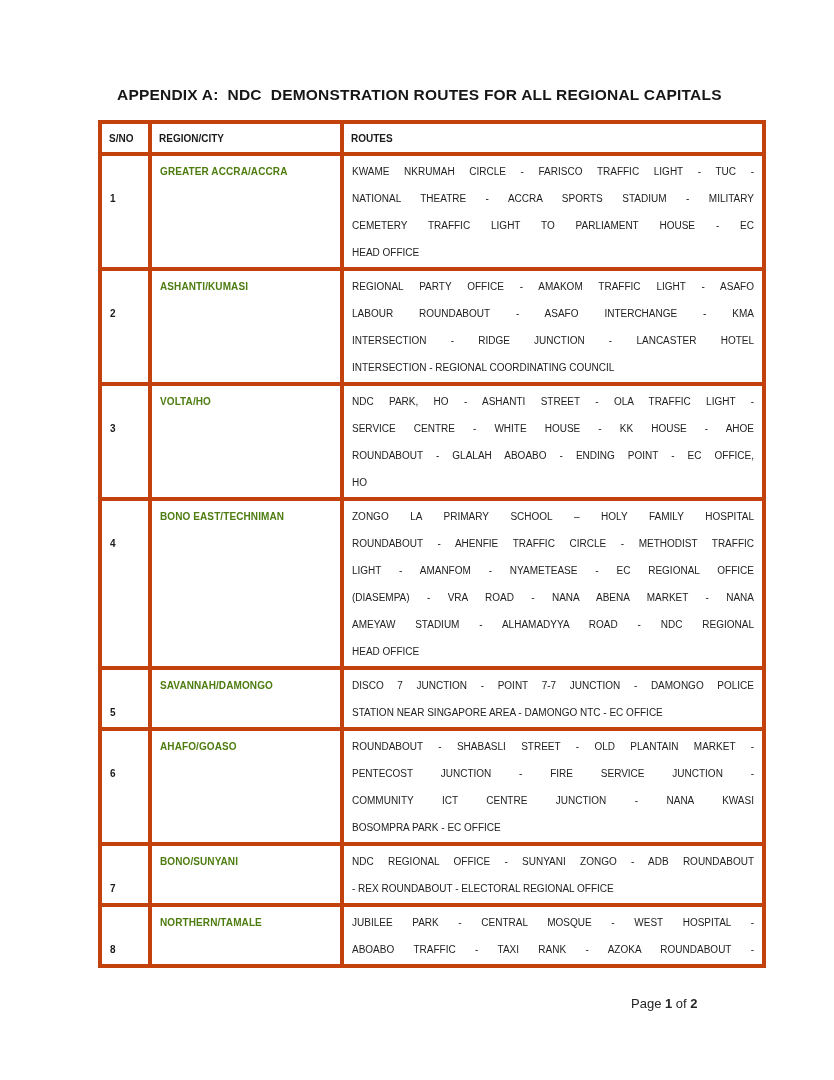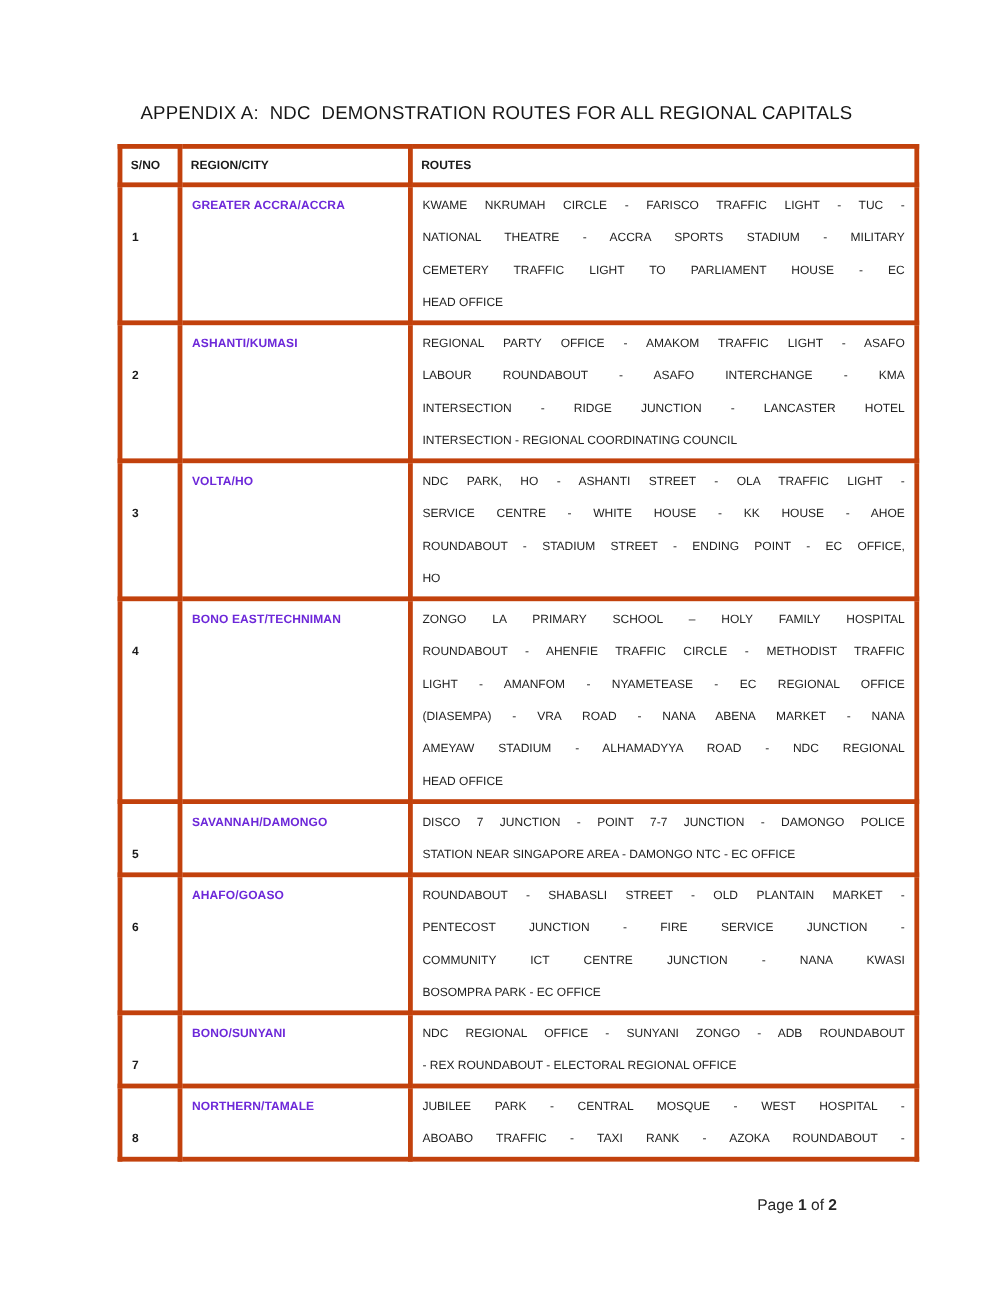--- a/index.html
+++ b/index.html
@@ -9,21 +9,21 @@
     font-family: "Liberation Sans", sans-serif;
     color: #1f1f1f;
     position: relative;
     overflow: hidden;
   }
   .title {
     position: absolute;
     left: 117px; top: 86px;
     margin: 0;
     font-size: 15.5px;
-    font-weight: 400;
+    font-weight: 700;
     letter-spacing: 0.2px;
     white-space: pre;
     color: #161616;
     text-align: center;
   }
   table.routes-table {
     position: absolute;
     left: 98px; top: 120px;
     width: 664px;
     border-collapse: collapse;
@@ -48,21 +48,21 @@
     color: #1a1a1a;
   }
   .routes-table td { padding: 2px 8px 1px; line-height: 27px; }
   td.sno-cell {
     font-weight: 700;
     padding-top: 29px;
     color: #1a1a1a;
   }
   td.region-cell {
     font-weight: 700;
-    color: #6d28d9;
+    color: #4d7c0f;
     letter-spacing: 0.1px;
   }
   td.routes-cell { color: #222222; }
   .rline { line-height: 27px; }
   .rline.just { text-align: justify; text-align-last: justify; }
   .footer {
     position: absolute;
     left: 631px; top: 996px;
     font-size: 13px;
     color: #262626;
@@ -109,21 +109,21 @@
             <div class="rline just" style="">INTERSECTION - RIDGE JUNCTION - LANCASTER HOTEL</div>
             <div class="rline">INTERSECTION - REGIONAL COORDINATING COUNCIL</div>
           </td>
         </tr>
         <tr>
           <td class="sno-cell">3</td>
           <td class="region-cell">VOLTA/HO</td>
           <td class="routes-cell">
             <div class="rline just" style="">NDC PARK, HO - ASHANTI STREET - OLA TRAFFIC LIGHT -</div>
             <div class="rline just" style="">SERVICE CENTRE - WHITE HOUSE - KK HOUSE - AHOE</div>
-            <div class="rline just" style="">ROUNDABOUT - STADIUM STREET - ENDING POINT - EC OFFICE,</div>
+            <div class="rline just" style="">ROUNDABOUT - GLALAH ABOABO - ENDING POINT - EC OFFICE,</div>
             <div class="rline">HO</div>
           </td>
         </tr>
         <tr>
           <td class="sno-cell">4</td>
           <td class="region-cell">BONO EAST/TECHNIMAN</td>
           <td class="routes-cell">
             <div class="rline just" style="">ZONGO LA PRIMARY SCHOOL – HOLY FAMILY HOSPITAL</div>
             <div class="rline just" style="">ROUNDABOUT - AHENFIE TRAFFIC CIRCLE - METHODIST TRAFFIC</div>
             <div class="rline just" style="">LIGHT - AMANFOM - NYAMETEASE - EC REGIONAL OFFICE</div>

